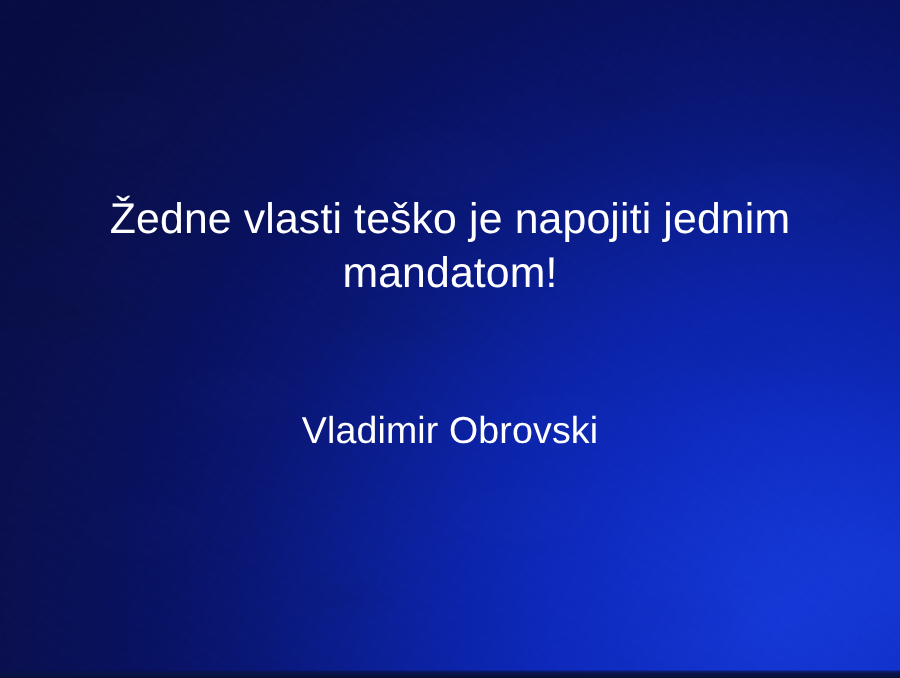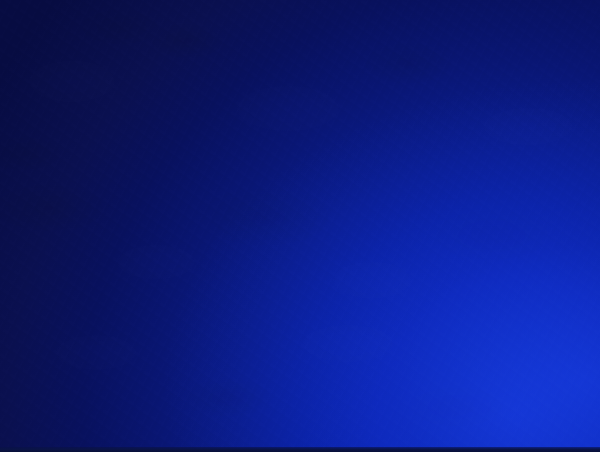--- a/index.html
+++ b/index.html
@@ -149,19 +149,25 @@
 
 <div id="slide">
 
   <div class="bg-gradient"></div>
   <div class="bg-glow"></div>
   <div class="bg-texture"></div>
   <div class="bg-grain"></div>
 
   <div class="content">
 
+    <div class="title-block">
+      <div class="title-text">Žedne vlasti teško je napojiti jednim mandatom!</div>
+    </div>
 
+    <div class="author-block">
+      <div class="author-text">Vladimir Obrovski</div>
+    </div>
 
   </div>
 
   <div class="bottom-band"></div>
 
 </div>
 
 </body></html>

